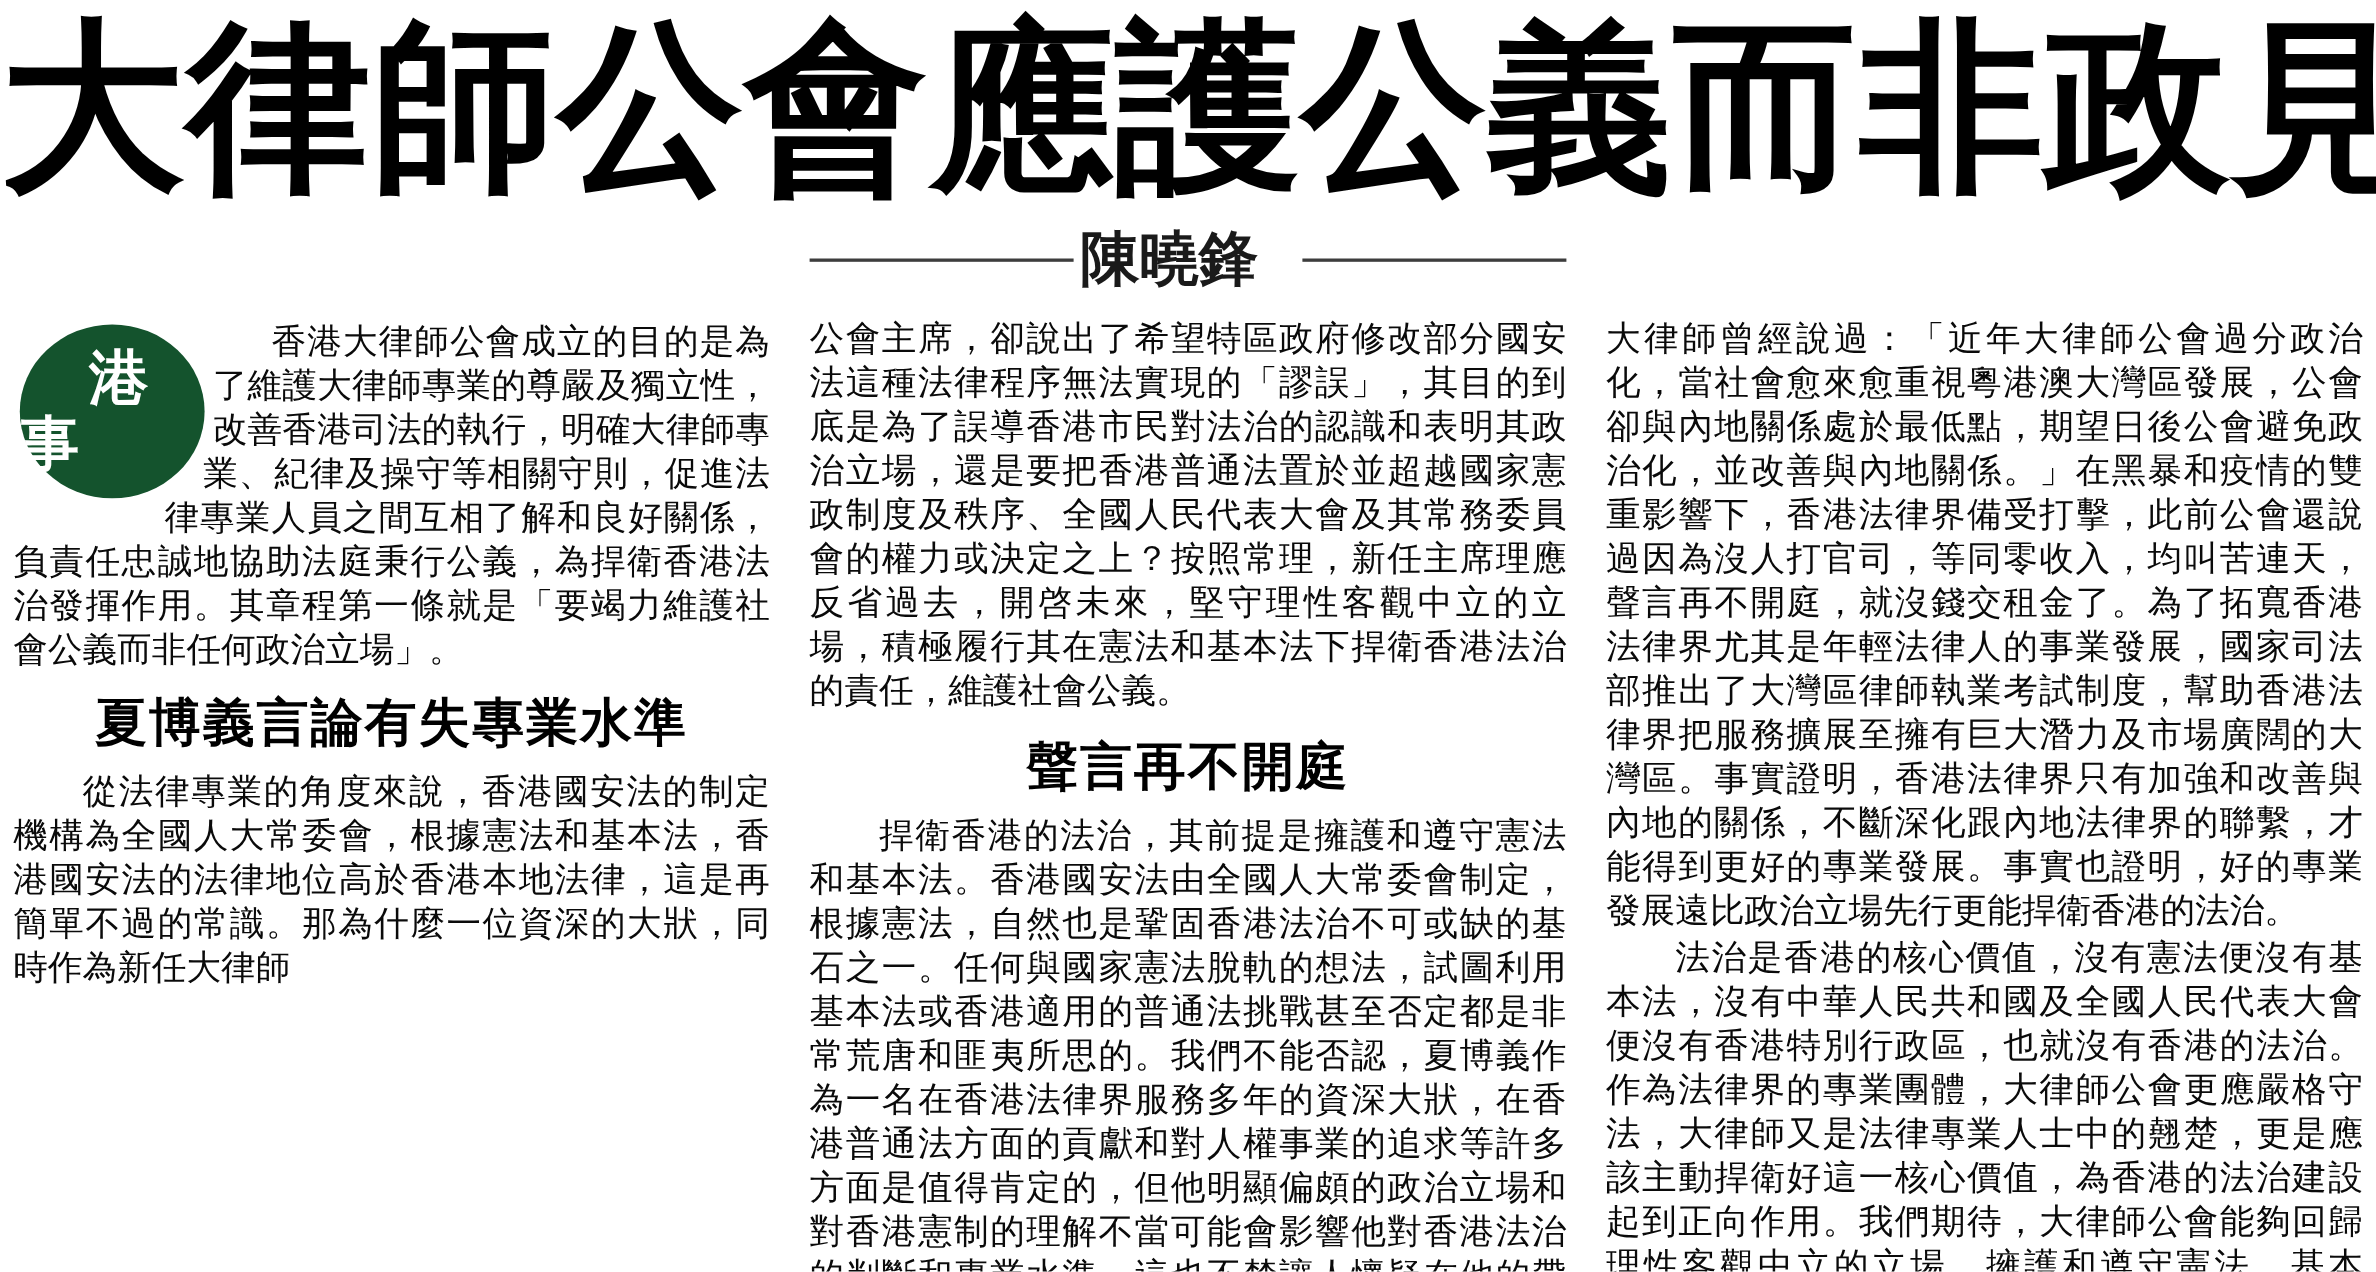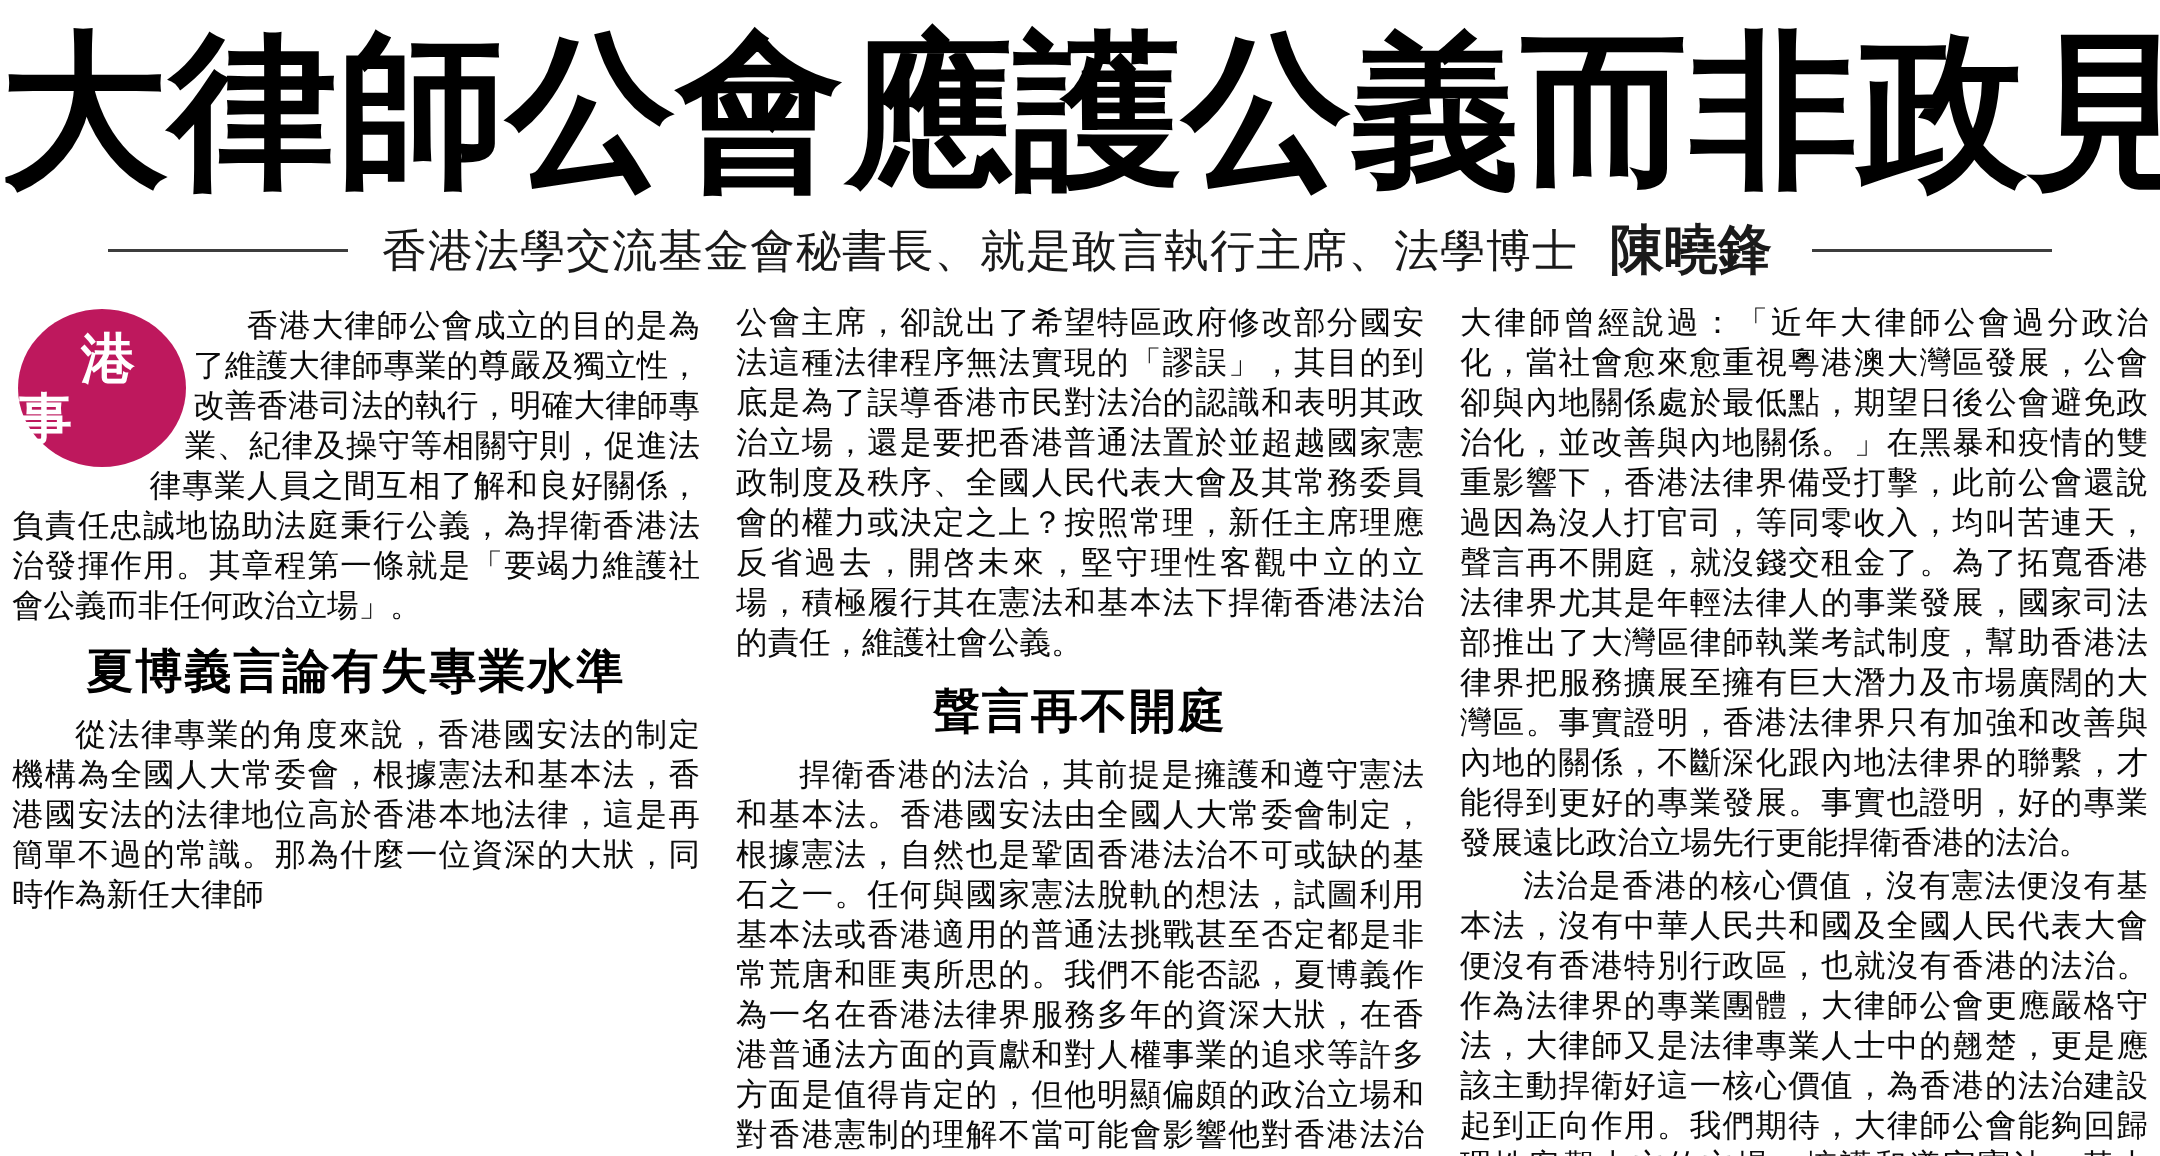--- a/index.html
+++ b/index.html
@@ -9,21 +9,21 @@
     overflow:hidden;
     font-family:"DejaVu Serif", serif;
     color:#0a0a0a;
     -webkit-font-smoothing:antialiased;
   }
   .page { width:2160px; height:1156px; position:relative; }
 
   
   .headline {
     margin:0;
-    padding-top:16px;
+    padding-top:2px;
     text-align:center;
     font-family:"DejaVu Serif", serif;
     font-weight:900;
     font-size:168px;
     line-height:1.12;
     letter-spacing:1px;
     color:#000;
     white-space:nowrap;
   }
 
@@ -87,21 +87,21 @@
     float:left;
     width:196px;
     height:176px;
     shape-outside:circle(50% at 45% 46%);
   }
   .badge-circle {
     width:168px;
     height:158px;
     margin:4px 0 0 6px;
     border-radius:50%;
-    background:#be185d;
+    background:#14532d;
     display:flex;
     flex-direction:column;
     align-items:center;
     justify-content:center;
     font-family:"Liberation Sans", sans-serif;
     font-weight:bold;
     font-size:54px;
     line-height:1.12;
     color:#ffffff;
     letter-spacing:2px;
@@ -110,21 +110,20 @@
 </style>
 </head>
 <body>
 
 <div class="page">
 
   <h1 class="headline">大律師公會應護公義而非政見</h1>
 
   <div class="byline-row">
     <div class="byline-rule"></div>
-    <span class="byline-text">香港法學交流基金會秘書長、就是敢言執行主席、法學博士</span>
     <span class="byline-author">陳曉鋒</span>
     <div class="byline-rule"></div>
   </div>
 
   <div class="cols">
 
     <div class="col">
       <p>
         <span class="badge-float">
           <span class="badge-circle">

